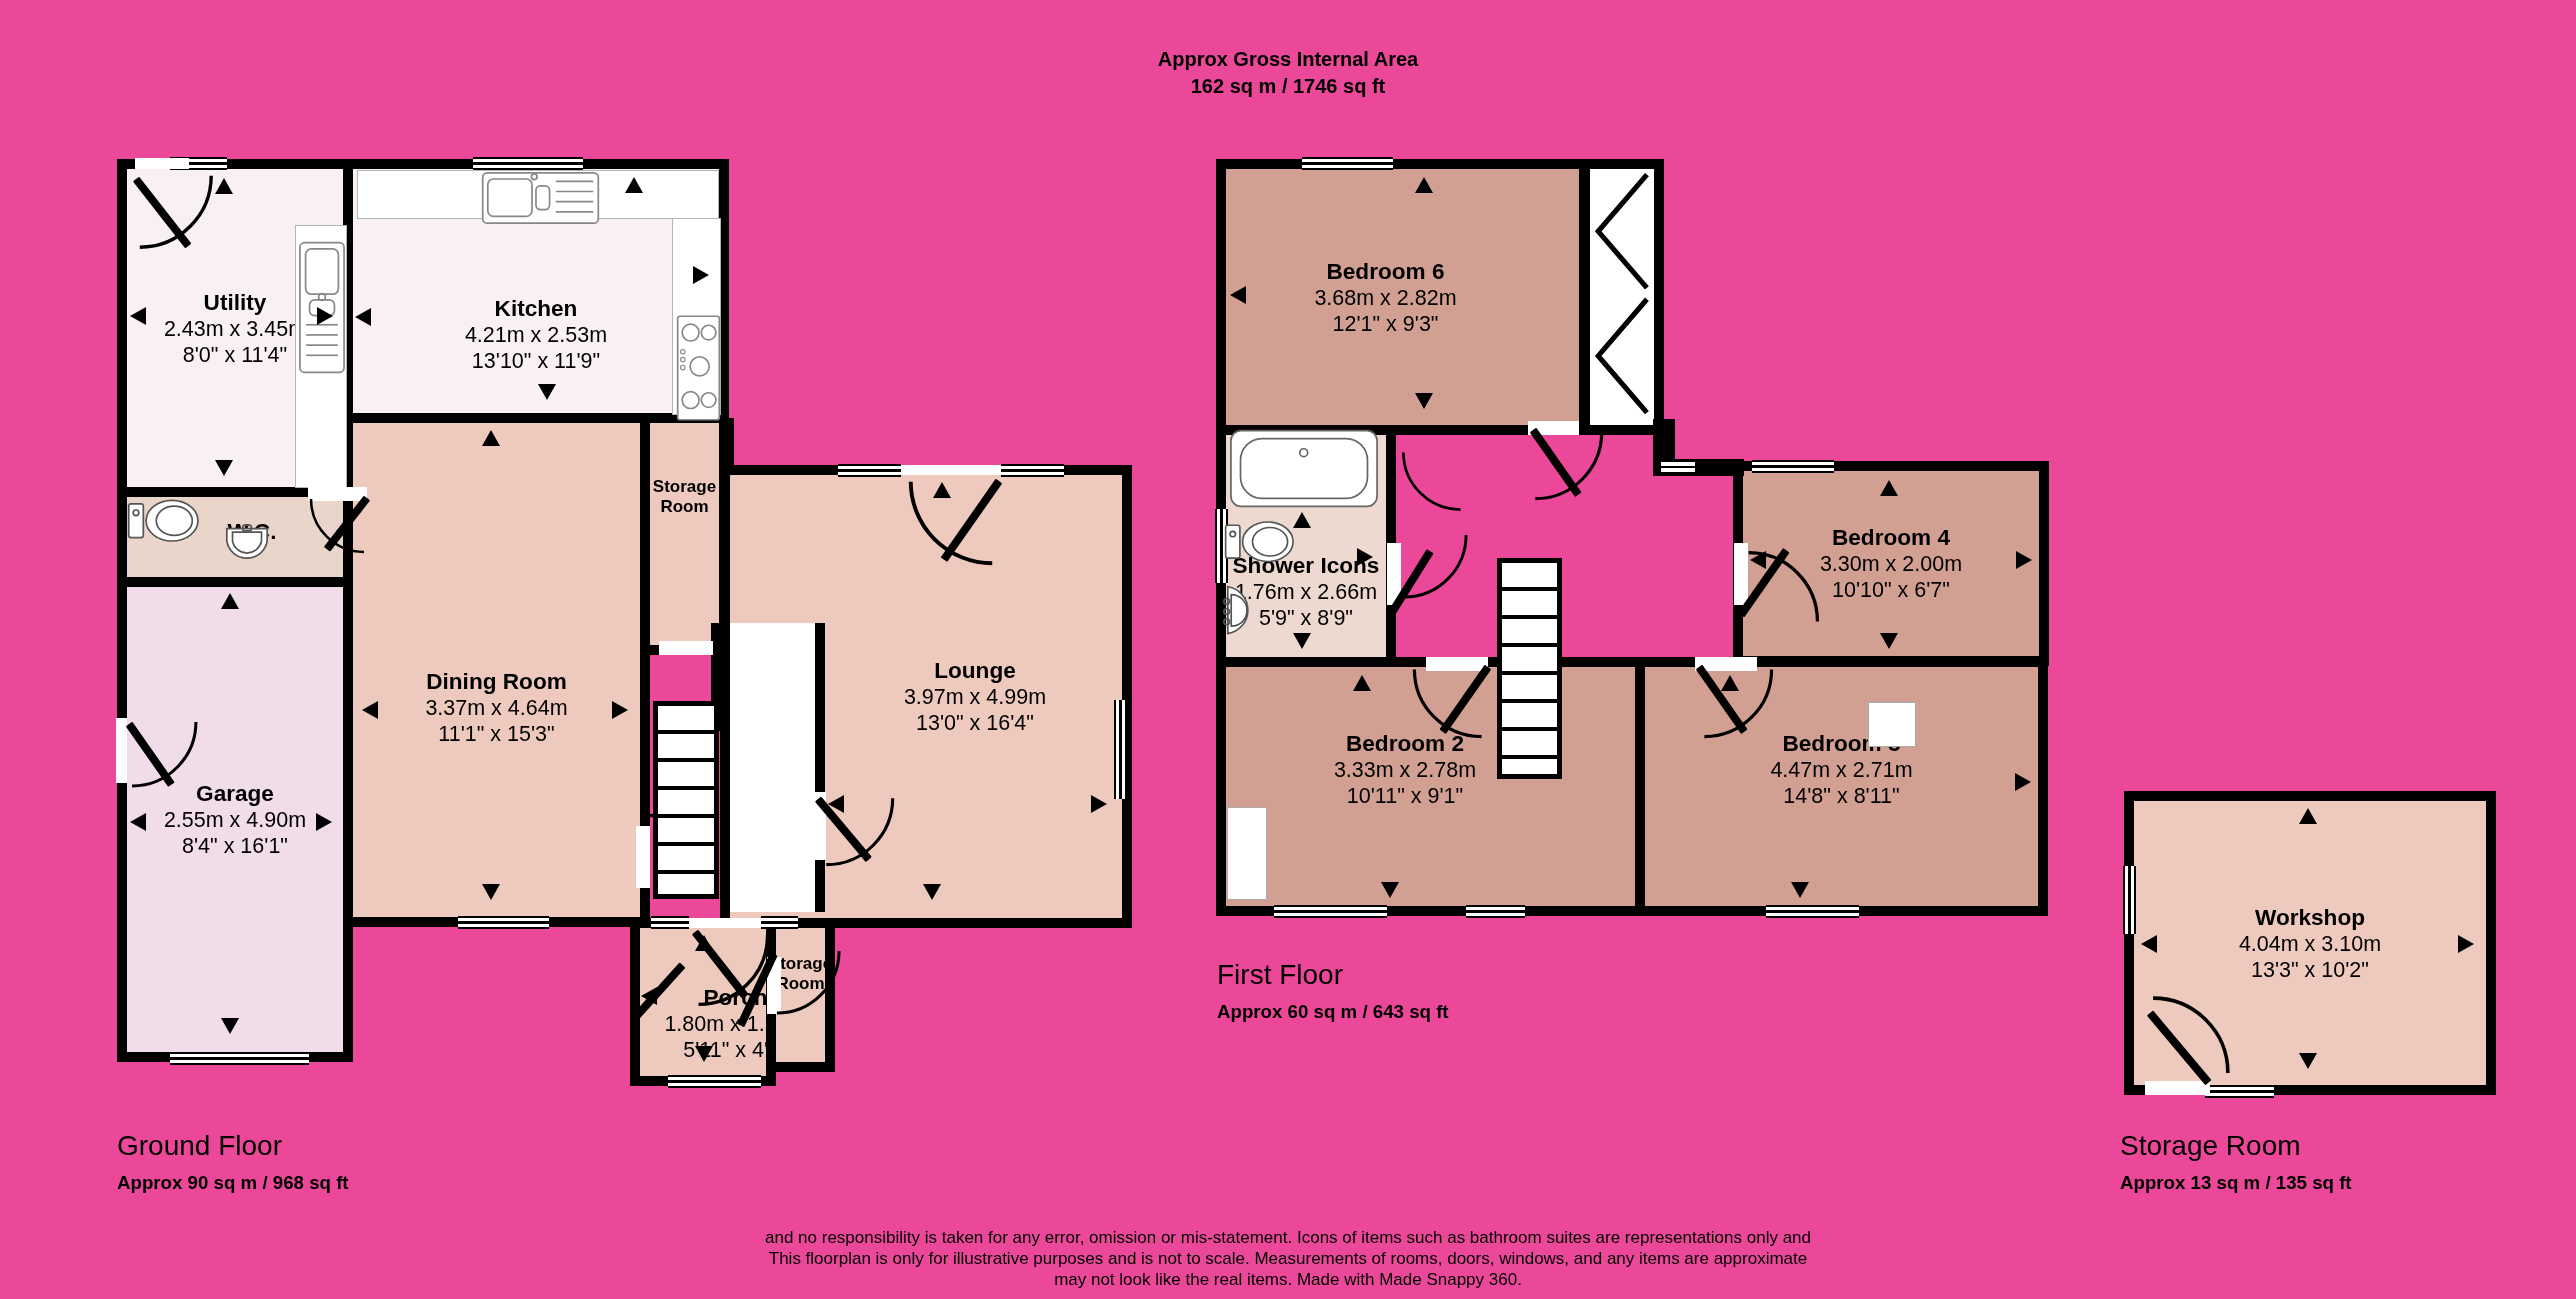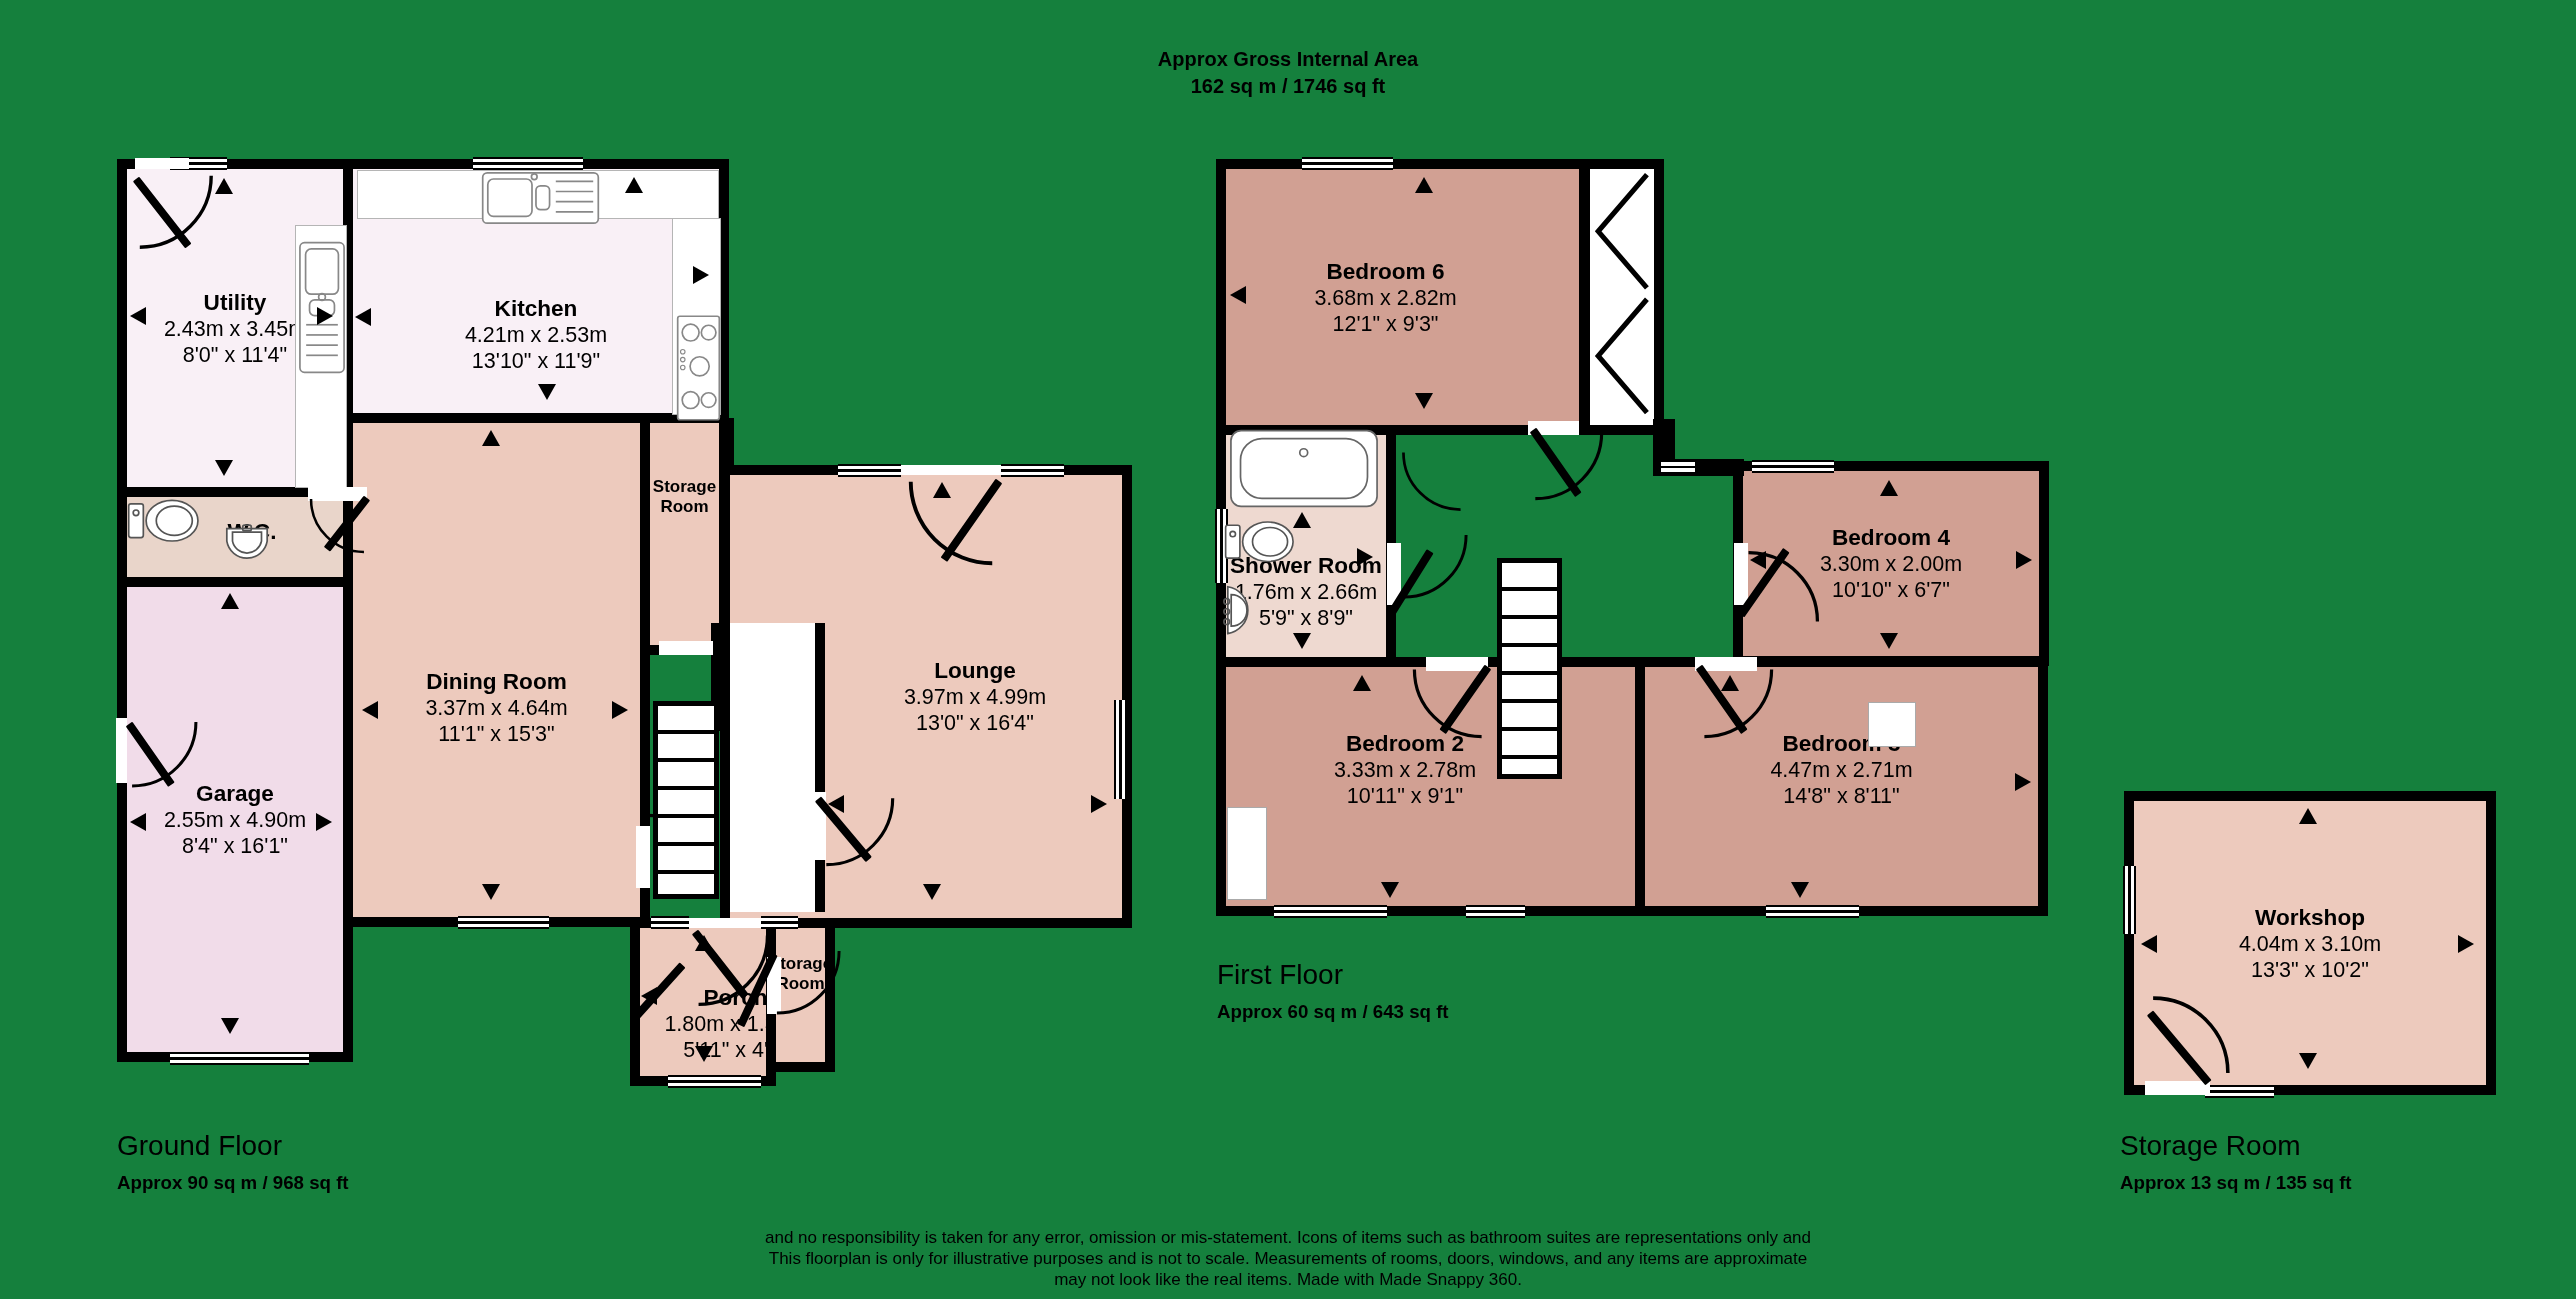--- a/index.html
+++ b/index.html
@@ -1,16 +1,16 @@
 <!DOCTYPE html>
 <html style="font-size:9px"><head>
 <meta charset="utf-8">
 <style>
   html,body{margin:0;padding:0;background:#fff;}
-  #canvas{position:relative;width:2576px;height:1299px;background:#15803d;overflow:hidden;
+  #canvas{position:relative;width:2576px;height:1299px;background:#ec4899;overflow:hidden;
           font-family:"Liberation Sans",sans-serif;color:#000;}
   .room{position:absolute;box-sizing:border-box;border:5.1px solid #000;outline:5.1px solid #000;
         display:flex;align-items:center;justify-content:center;text-align:center;z-index:2;}
   .rlabel{z-index:7;position:relative;}
   .rname{font-weight:bold;font-size:22.6px;line-height:27px;white-space:nowrap;}
   .rdim{font-weight:normal;font-size:21.5px;line-height:26px;white-space:nowrap;}
   .rname-sm{font-weight:bold;font-size:17px;line-height:20.4px;}
   .window-h{position:absolute;z-index:5;background:linear-gradient(to bottom,#000 0 2.3px,#fff 2.3px calc(50% - 1.1px),#000 calc(50% - 1.1px) calc(50% + 1.1px),#fff calc(50% + 1.1px) calc(100% - 2.3px),#000 calc(100% - 2.3px) 100%);}
   .window-v{position:absolute;z-index:5;background:linear-gradient(to right,#000 0 2.3px,#fff 2.3px calc(50% - 1.1px),#000 calc(50% - 1.1px) calc(50% + 1.1px),#fff calc(50% + 1.1px) calc(100% - 2.3px),#000 calc(100% - 2.3px) 100%);}
   .gap{position:absolute;background:#fff;z-index:5;}
@@ -122,21 +122,21 @@
   </div>
 
   <div class="room" style="left: 1585px; top: 164px; width: 74px; height: 266px; background: rgb(255, 255, 255);">
     <svg width="100%" height="100%" viewBox="0 0 112 452">
       <path d="M100 10 L14 110 L100 210 M100 230 L14 330 L100 430" fill="none" stroke="#000" stroke-width="9"></path>
     </svg>
   </div>
 
   <div class="room" style="left: 1221px; top: 430px; width: 170px; height: 232px; background: rgb(238, 217, 208);">
     <div class="rlabel" style="margin-top:91px;">
-      <div class="rname">Shower Room</div>
+      <div class="rname">Shower Icons</div>
       <div class="rdim">1.76m x 2.66m</div>
       <div class="rdim">5'9" x 8'9"</div>
     </div>
   </div>
 
   <div class="room" style="left: 1738px; top: 466px; width: 306px; height: 195px; background: rgb(209, 160, 147);">
     <div class="rlabel">
       <div class="rname">Bedroom 4</div>
       <div class="rdim">3.30m x 2.00m</div>
       <div class="rdim">10'10" x 6'7"</div>

